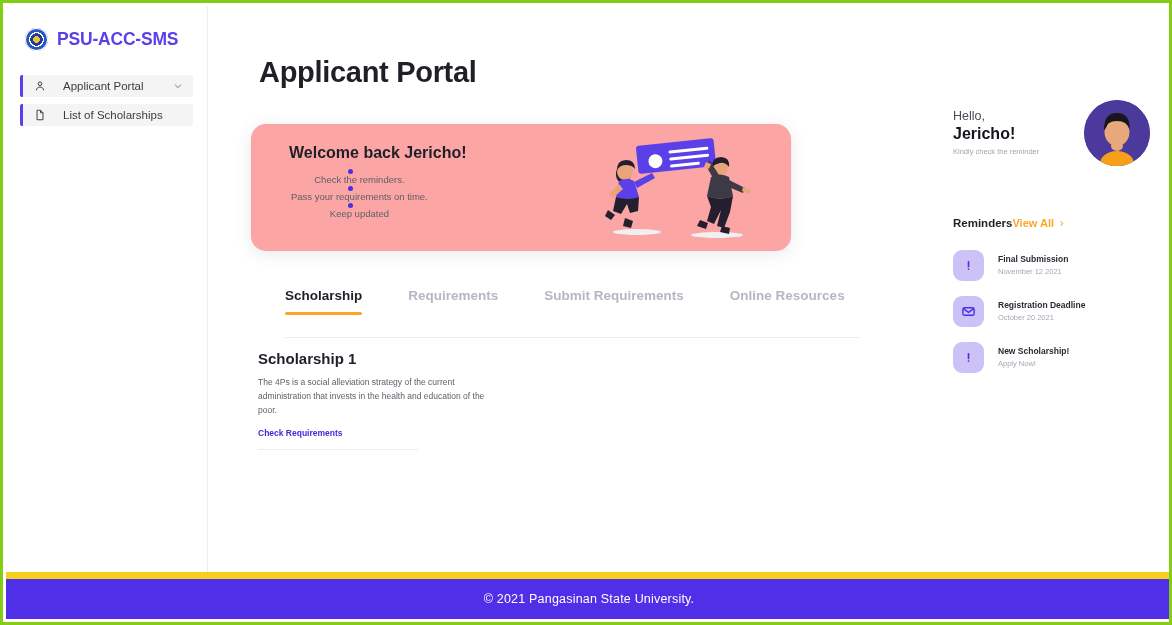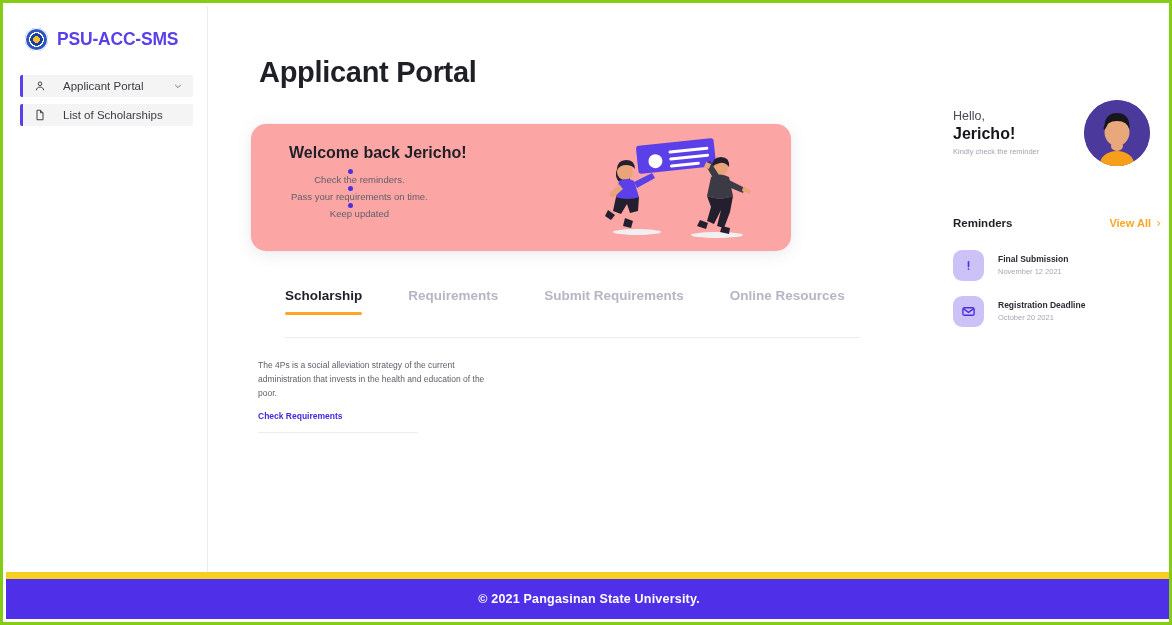--- a/index.html
+++ b/index.html
@@ -159,21 +159,21 @@
   #greet .hello { font-size:12.5px; color:#4a4a55; }
   #greet .name { font-size:16px; font-weight:bold; color:#15151c; margin-top:2px; }
   #greet .sub { font-size:7.5px; color:#a3a3b0; margin-top:4px; }
   #avatar {
     position:absolute; left:141px; top:94px;
     width:66px; height:66px; border-radius:50%;
     background:#4b3a9c; overflow:hidden;
   }
   #reminders-head {
     position:absolute; left:10px; top:211px;
-    width:209px; display:flex; align-items:center; justify-content:space-between;
+    width:209px; display:flex; align-items:center; justify-content:flex-start;
   }
   #reminders-head .ttl { font-size:11.5px; font-weight:bold; color:#1f2027; }
   #view-all {
     display:flex; align-items:center; gap:4px;
     font-size:11px; font-weight:bold; color:#ffa526; cursor:pointer;
   }
   #reminders-list { position:absolute; left:10px; top:236px; width:215px; }
   .rem {
     display:flex; align-items:center;
     height:46px; cursor:pointer;
@@ -188,21 +188,21 @@
   .rem-title { font-size:8.5px; font-weight:bold; color:#2a2a33; }
   .rem-date { font-size:7.5px; color:#a6a6b2; margin-top:3px; }
   
   #footer-gold {
     position:absolute; left:3px; bottom:43px;
     width:1166px; height:7px; background:#f5d021;
   }
   #footer-bar {
     position:absolute; left:3px; bottom:3px;
     width:1166px; height:40px; background:#4f2fe8;
-    display:flex; align-items:center; justify-content:center;font-weight:bold;
+    display:flex; align-items:center; justify-content:center;
   }
   #footer-text {
     font-size:12.5px; color:#ffffff; letter-spacing:0.2px;
   }
 </style>
 </head>
 <body>
 
 <div id="page">
 
@@ -306,20 +306,21 @@
     </div>
 
     <div id="tabs">
       <div class="tab active">Scholarship</div>
       <div class="tab">Requirements</div>
       <div class="tab">Submit Requirements</div>
       <div class="tab">Online Resources</div>
     </div>
 
     <div id="scholarship">
+      <div id="sch-title">Scholarship 1</div>
       <div id="sch-desc">The 4Ps is a social alleviation strategy of the current administration that invests in the health and education of the poor.</div>
       <a id="sch-link" href="#">Check Requirements</a>
       <div id="sch-divider"></div>
     </div>
   </div>
 
   <div id="rightpanel">
     <div id="greet">
       <div class="hello">Hello,</div>
       <div class="name">Jericho!</div>
@@ -370,20 +371,32 @@
             <rect x="3" y="6" width="18" height="12" rx="2.5"></rect>
             <path d="M3.6 7.4L12 13.4l8.4-6"></path>
           </svg>
         </div>
         <div class="rem-txt">
           <div class="rem-title">Registration Deadline</div>
           <div class="rem-date">October 20 2021</div>
         </div>
       </div>
 
+      <div class="rem">
+        <div class="rem-ico">
+          <svg width="13" height="13" viewBox="0 0 24 24" fill="none" stroke="currentColor" stroke-width="3" stroke-linecap="round">
+            <path d="M12 5v9"></path>
+              <path d="M12 18.6v0.2"></path>
+          </svg>
+        </div>
+        <div class="rem-txt">
+          <div class="rem-title">New Scholarship!</div>
+          <div class="rem-date">Apply Now!</div>
+        </div>
+      </div>
     </div>
   </div>
 
   <div id="footer-gold"></div>
   <div id="footer-bar">
     <div id="footer-text">© 2021 Pangasinan State University.</div>
   </div>
 
 </div>
 

